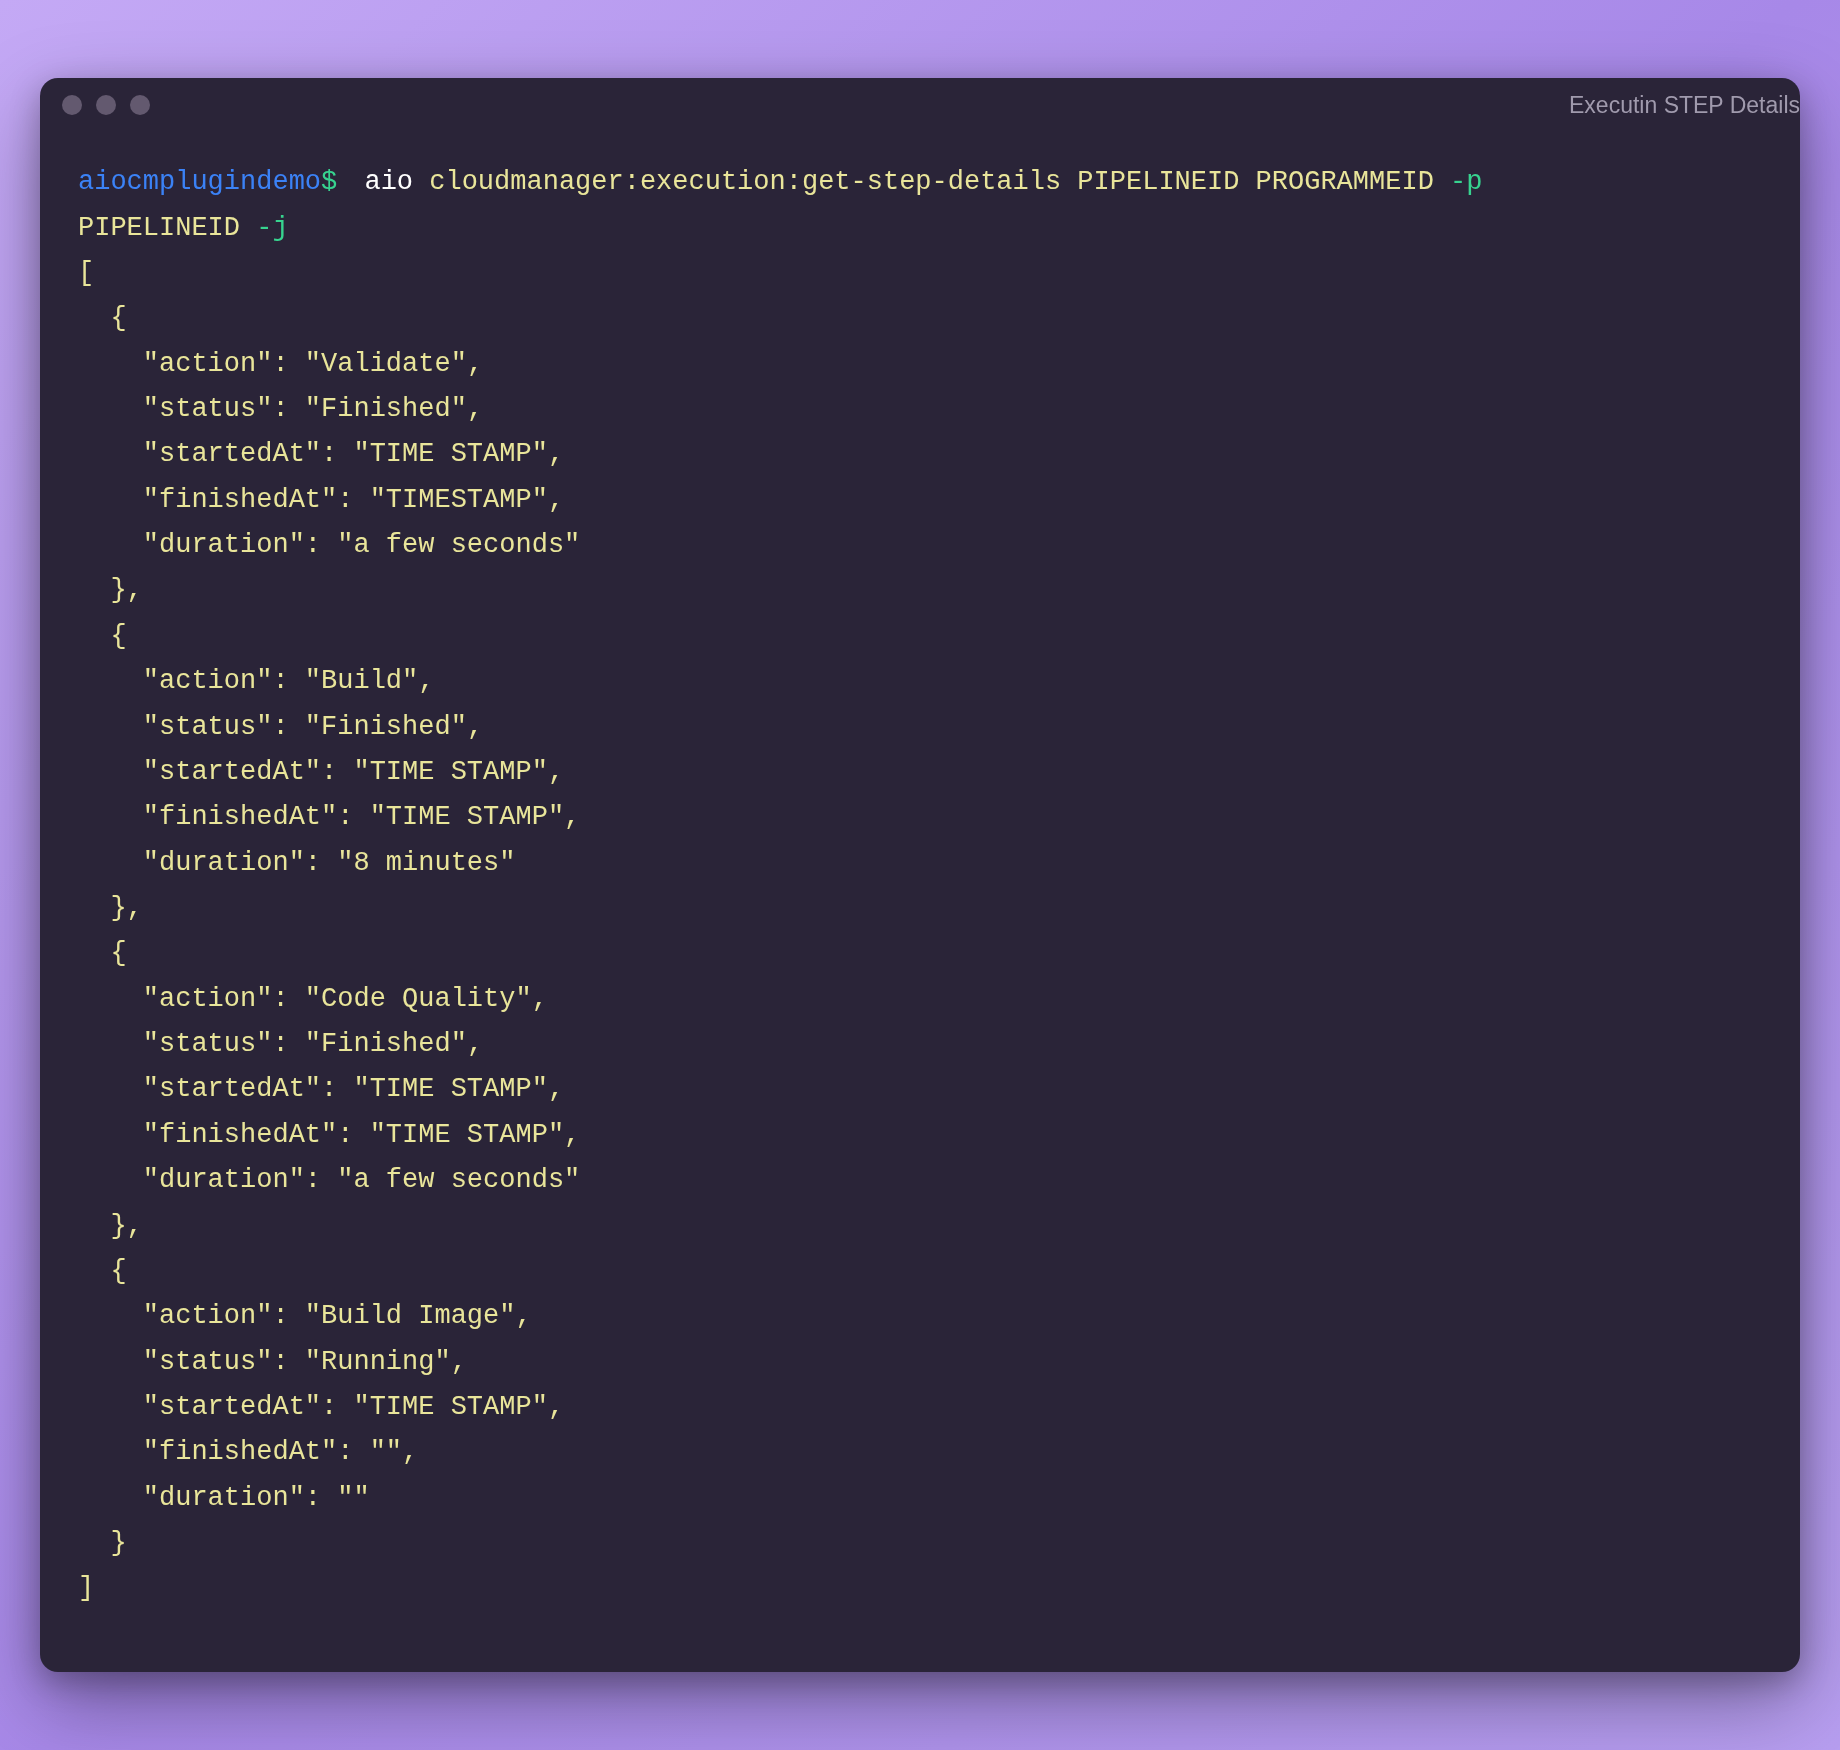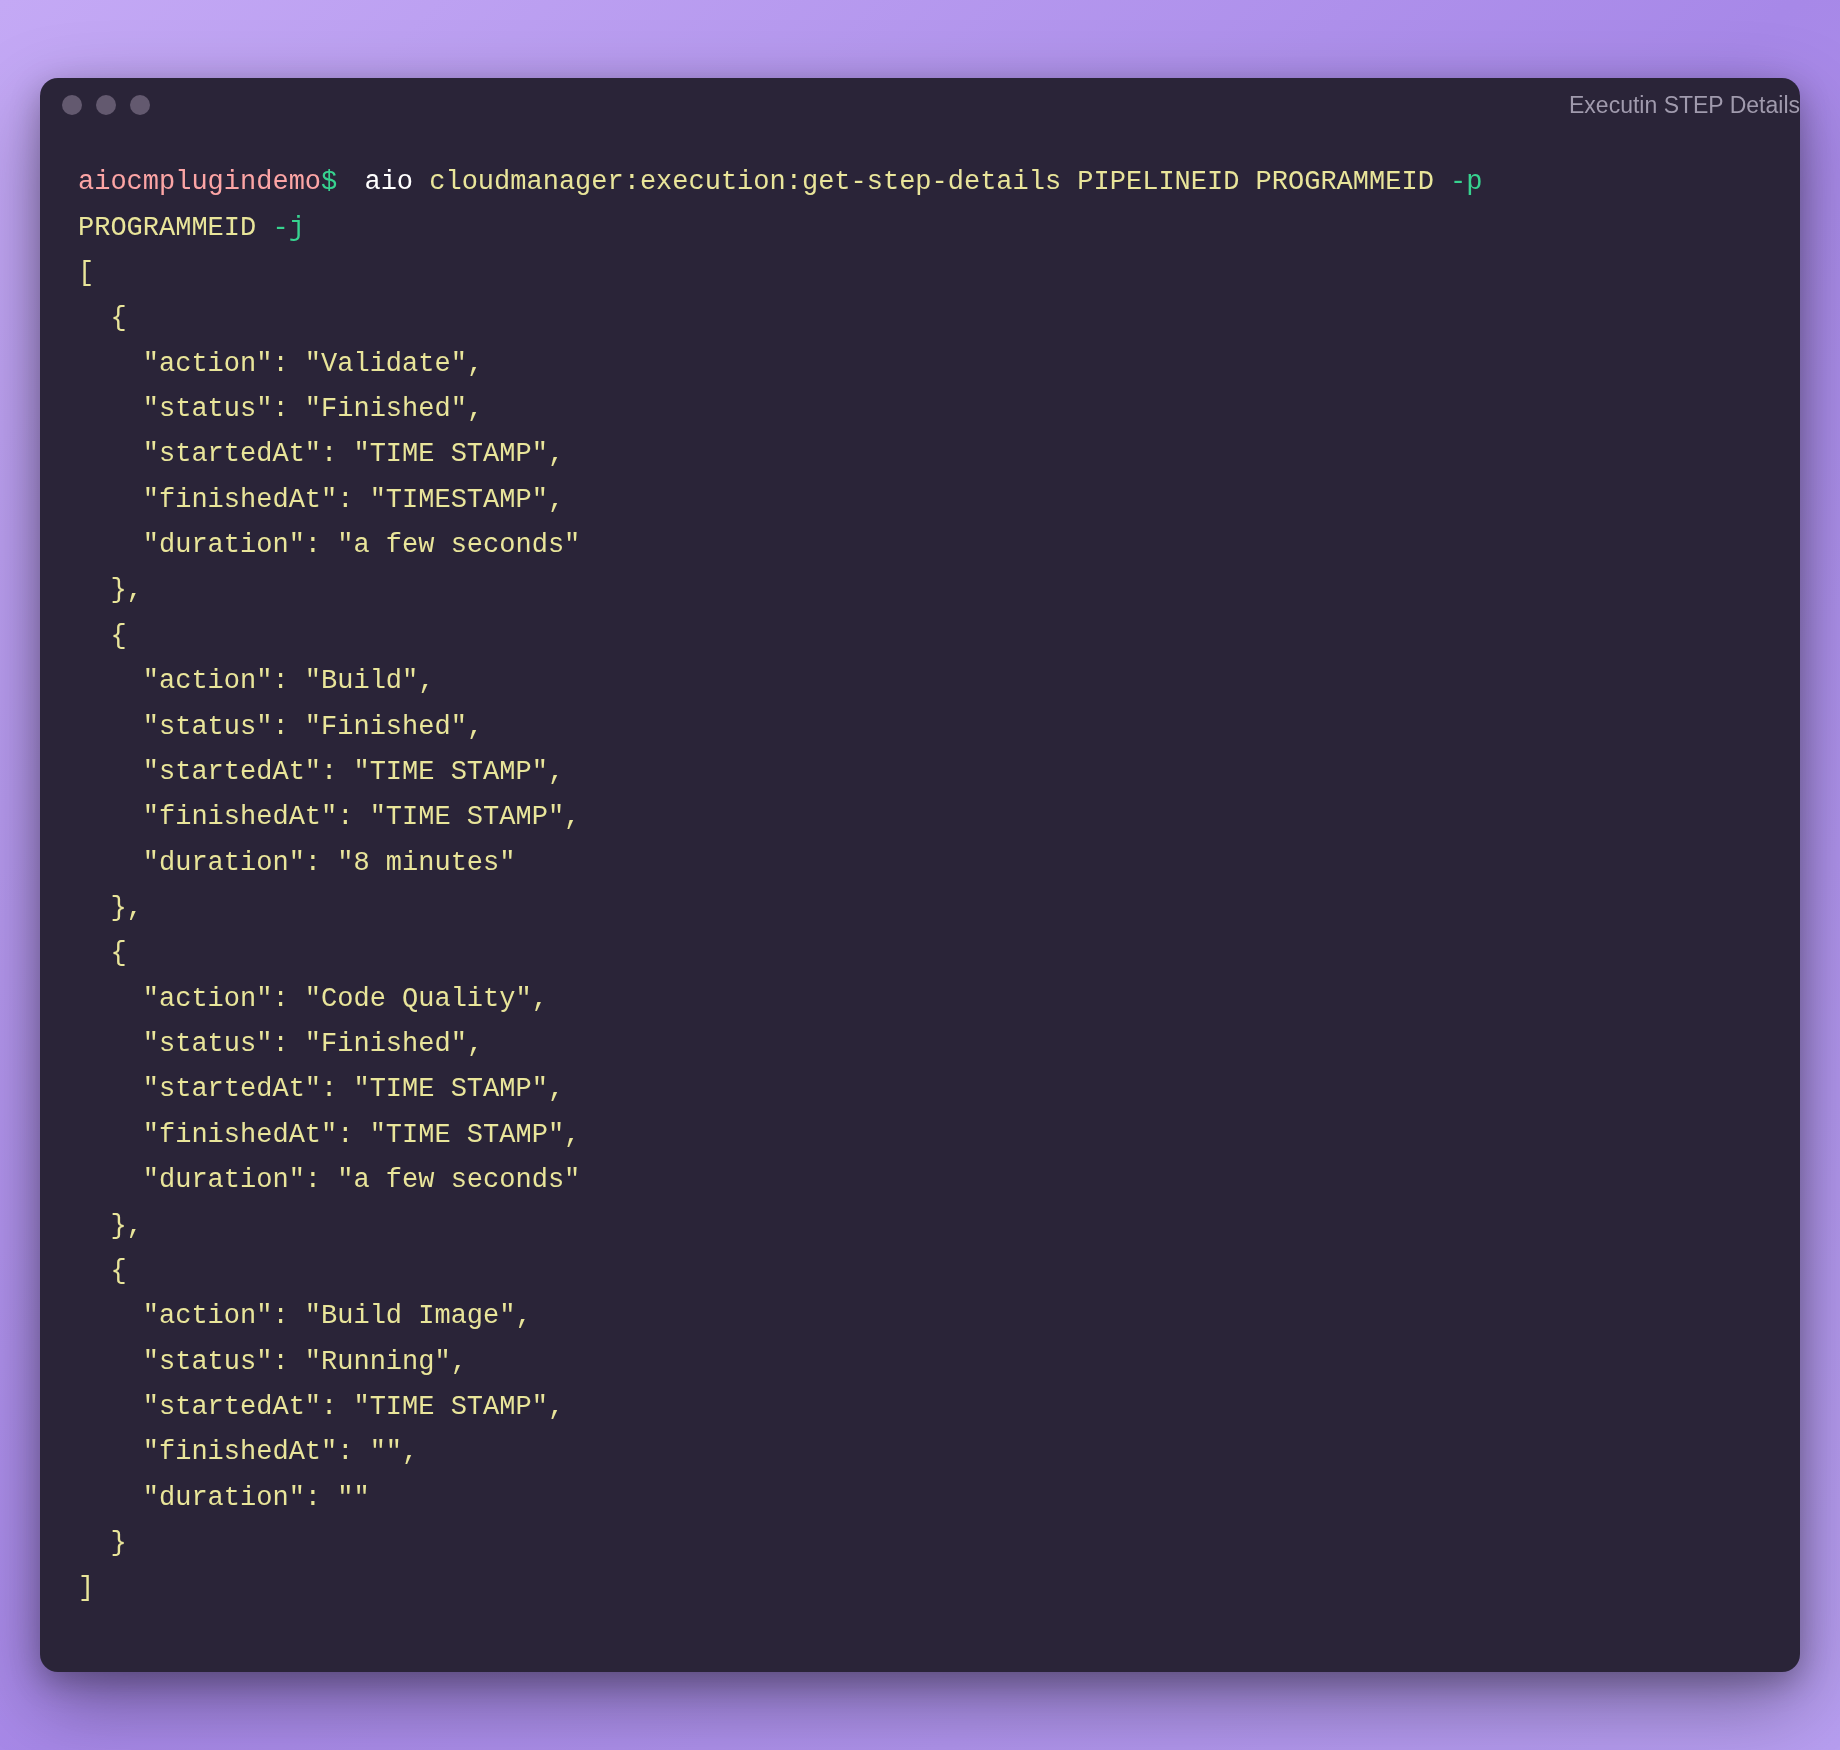--- a/index.html
+++ b/index.html
@@ -50,40 +50,40 @@
     pointer-events: none;
   }
   .content {
     padding: 28px 38px 60px 38px;
     color: #e9e59a;
     font-size: 27px;
     line-height: 1.68;
     white-space: pre;
     overflow-x: auto;
   }
-  .prompt-host { color: #fca5a5; }
+  .prompt-host { color: #3b82f6; }
   .prompt-dollar { color: #37d38f; }
   .cmd-bin { color: #ffffff; margin-left: 11px; }
   .cmd-rest { color: #e9e59a; }
   .flag { color: #37d38f; }
 </style>
 </head>
 <body>
 
 <div class="terminal">
   <div class="titlebar">
     <div class="traffic-lights">
       <div class="traffic-light"></div>
       <div class="traffic-light"></div>
       <div class="traffic-light"></div>
     </div>
     <div class="title">Executin STEP Details</div>
   </div>
   <div class="content"><span class="prompt-host">aiocmplugindemo</span><span class="prompt-dollar">$</span> <span class="cmd-bin">aio</span> <span class="cmd-rest">cloudmanager:execution:get-step-details PIPELINEID PROGRAMMEID</span> <span class="flag">-p</span>
-<span class="cmd-rest">PROGRAMMEID</span> <span class="flag">-j</span>
+<span class="cmd-rest">PIPELINEID</span> <span class="flag">-j</span>
 <span>[</span>
   <span>{</span>
     <span>"action"</span><span>: </span><span>"Validate"</span><span>,</span>
     <span>"status"</span><span>: </span><span>"Finished"</span><span>,</span>
     <span>"startedAt"</span><span>: </span><span>"TIME STAMP"</span><span>,</span>
     <span>"finishedAt"</span><span>: </span><span>"TIMESTAMP"</span><span>,</span>
     <span>"duration"</span><span>: </span><span>"a few seconds"</span>
   <span>},</span>
   <span>{</span>
     <span>"action"</span><span>: </span><span>"Build"</span><span>,</span>

